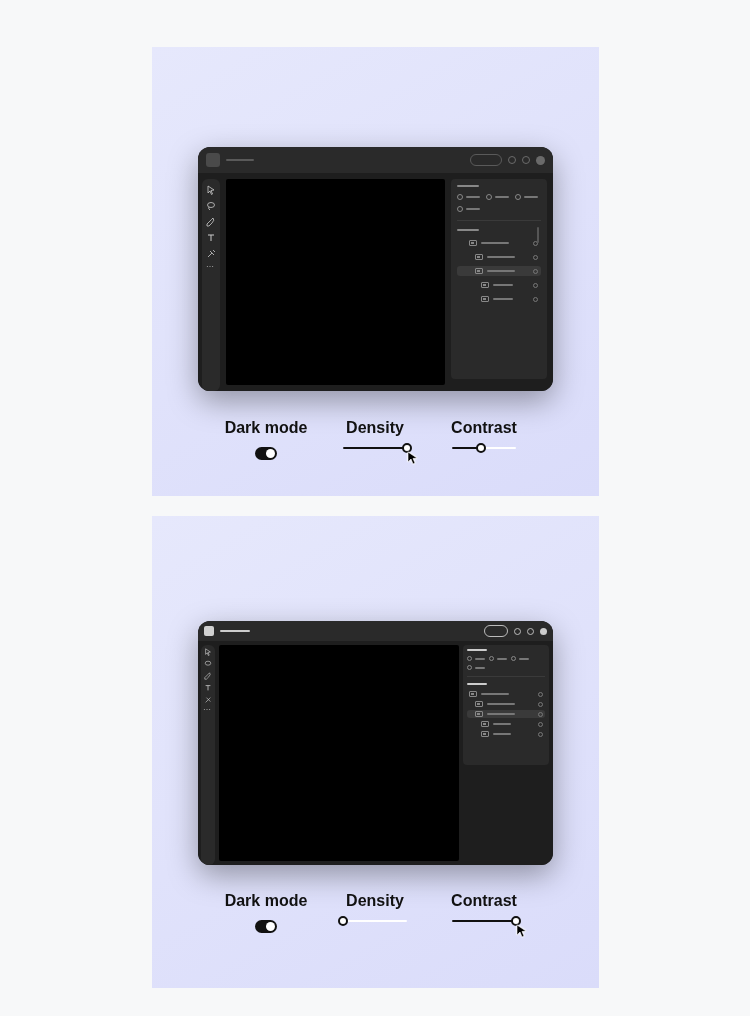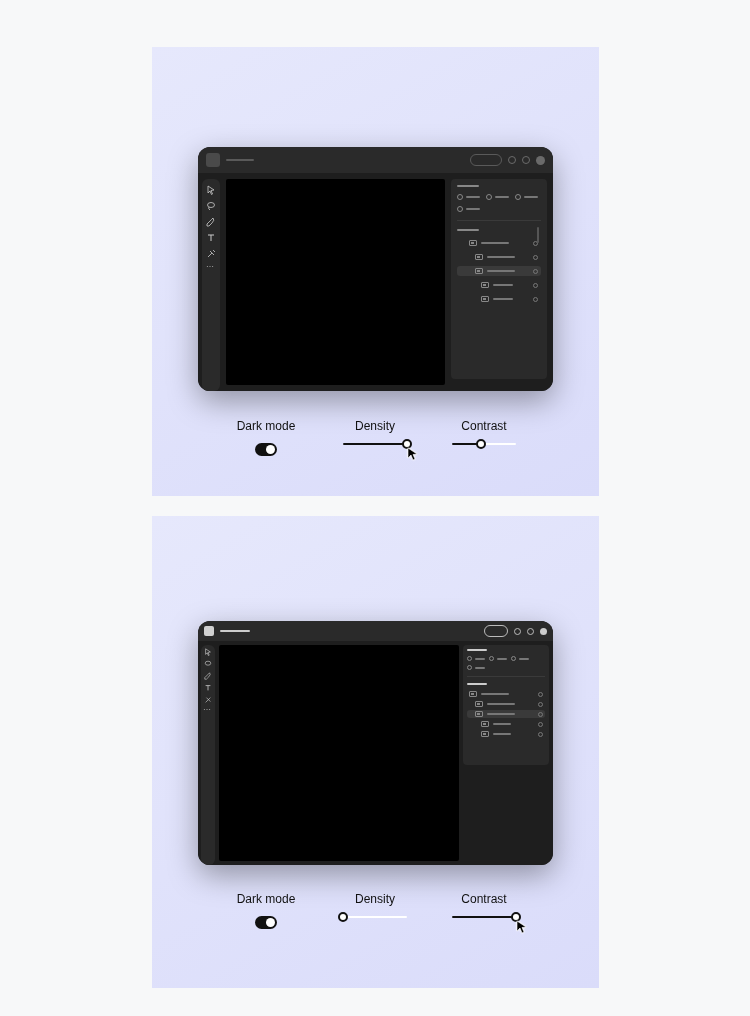--- a/index.html
+++ b/index.html
@@ -134,21 +134,21 @@
     justify-content:space-around;
     width: 100%;
     padding: 0 60px;
   }
   .p1 .controls { top: 372px; }
   .p2 .controls { top: 376px; }
   .ctrl {
     display:flex; flex-direction:column; align-items:center; gap:10px;
     width: 110px;
   }
-  .ctrl-label { font-size:12px; font-weight:400; color:#111; }
+  .ctrl-label { font-size:16px; font-weight:700; color:#111; }
   .toggle {
     width:22px; height:13px; background:#111; border-radius:10px; position:relative;
   }
   .toggle::after{
     content:""; position:absolute; width:9px; height:9px; background:#fff; border-radius:50%;
     top:2px; right:2px;
   }
   .slider {
     width:64px; height:2px; background:#fff; position:relative; border-radius:2px;
   }

